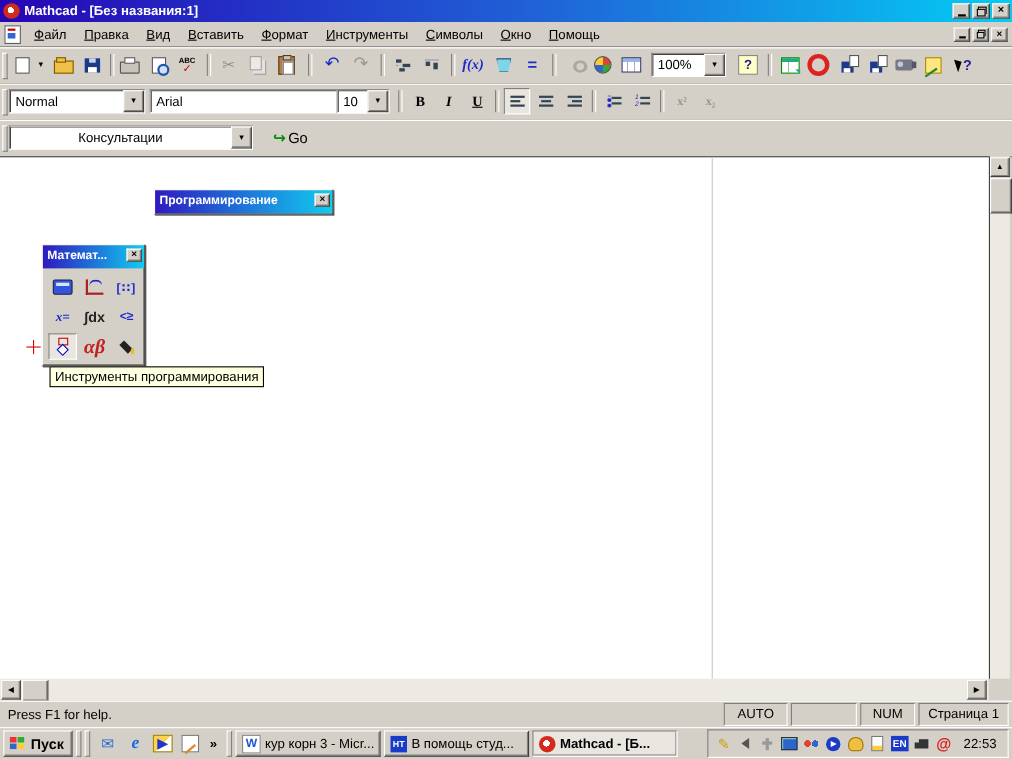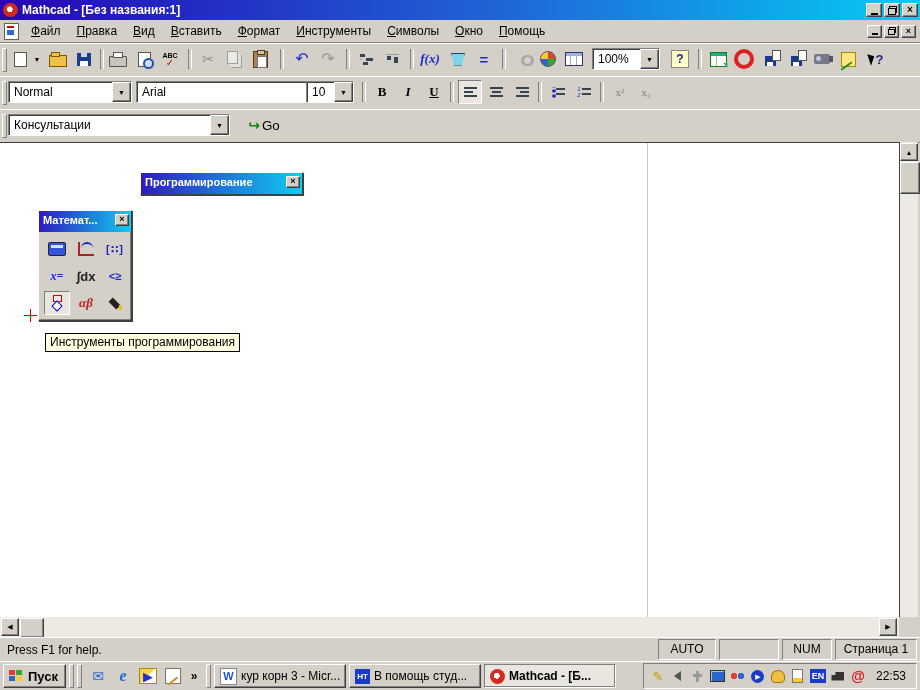--- a/index.html
+++ b/index.html
@@ -139,21 +139,21 @@
   .prog-grid{display:grid;grid-template-columns:1fr 1fr;padding:4px 2px;}
   .prog-btn{height:26px;display:flex;align-items:center;justify-content:center;font-size:13px;background:transparent;border:none;font-family:inherit;}
   .math-grid{display:grid;grid-template-columns:repeat(3,26px);grid-auto-rows:24px;gap:3px;padding:5px 5px;}
   .mp-btn{display:flex;align-items:center;justify-content:center;background:transparent;border:1px solid transparent;
           padding:0;font-size:12px;font-weight:bold;font-family:inherit;}
   .mp-on{border-color:#808080 #fff #fff #808080;background:#e9e6df;}
   .g-matrix{color:#1a2ac8;font-size:11px;letter-spacing:1px;}
   .g-eval{color:#1a2ac8;font-style:italic;font-family:"Liberation Serif","DejaVu Serif",serif;}
   .g-calculus{color:#222;font-size:13px;}
   .g-bool{color:#1a2ac8;font-size:11px;}
-  .g-greek{color:#c02020;font-style:italic;font-family:"Liberation Serif","DejaVu Serif",serif;font-size:13px;}
+  .g-greek{color:#c02020;font-style:italic;font-family:"Liberation Serif","DejaVu Serif",serif;font-size:18px;}
   .ic-calc{width:16px;height:12px;background:#3355dd;border:1px solid #223;border-radius:2px;position:relative;}
   .ic-calc:before{content:"";position:absolute;left:2px;top:2px;right:2px;height:3px;background:#cfe6ff;}
   .ic-graph{width:14px;height:12px;border-left:2px solid #a22;border-bottom:2px solid #a22;position:relative;}
   .ic-graph:before{content:"";position:absolute;left:1px;bottom:0;width:12px;height:10px;border-top:2px solid #22c;border-radius:100% 100% 0 0;}
   .ic-flow{position:relative;width:14px;height:16px;}
   .ic-flow:before{content:"";position:absolute;top:0;left:3px;width:7px;height:5px;border:1px solid #c00;}
   .ic-flow:after{content:"";position:absolute;bottom:1px;left:3px;width:6px;height:6px;background:#fff;border:1px solid #00c;transform:rotate(45deg);}
   .ic-cap{position:relative;width:16px;height:13px;}
   .ic-cap:before{content:"";position:absolute;left:2px;top:1px;width:11px;height:11px;background:#222;transform:rotate(45deg) scale(1,.55);}
   .ic-cap:after{content:"";position:absolute;right:1px;bottom:0;width:3px;height:5px;background:#e8c020;}
@@ -402,21 +402,21 @@
     <button class="tbtn" style="left:608px;">
         <span class="t-sup">x²</span>
       </button>
     <button class="tbtn" style="left:634px;">
         <span class="t-sub">x₂</span>
       </button>
   </div>
 
   <div class="toolbar" style="top:109px;">
     <span class="grip"></span>
-    <div class="combo" style="left:8px;width:222px;">
+    <div class="combo" style="left:8px;width:222px;text-align:center;">
       <span class="val">Консультации</span>
       <span class="dd raised">▼</span>
     </div>
     <button class="tbtn" style="left:238px;width:52px;">
       <span class="t-go">↪</span>
       <span>Go</span>
     </button>
   </div>
 
   <div class="workspace">
@@ -426,21 +426,21 @@
 
   <div class="palette" style="left:140px;top:172px;width:161px;">
     <div class="pal-title">
       <span>Программирование</span>
       <button class="pal-close raised">
           <span>×</span>
         </button>
     </div>
   </div>
 
-  <div class="palette" style="left:38px;top:210px;width:92px;">
+  <div class="palette" style="left:38px;top:222px;width:92px;">
     <div class="pal-title">
       <span>Математ...</span>
       <button class="pal-close raised">
           <span>×</span>
         </button>
     </div>
     <div class="math-grid">
       <button class="mp-btn">
           <i class="ic-calc"></i>
         </button>

